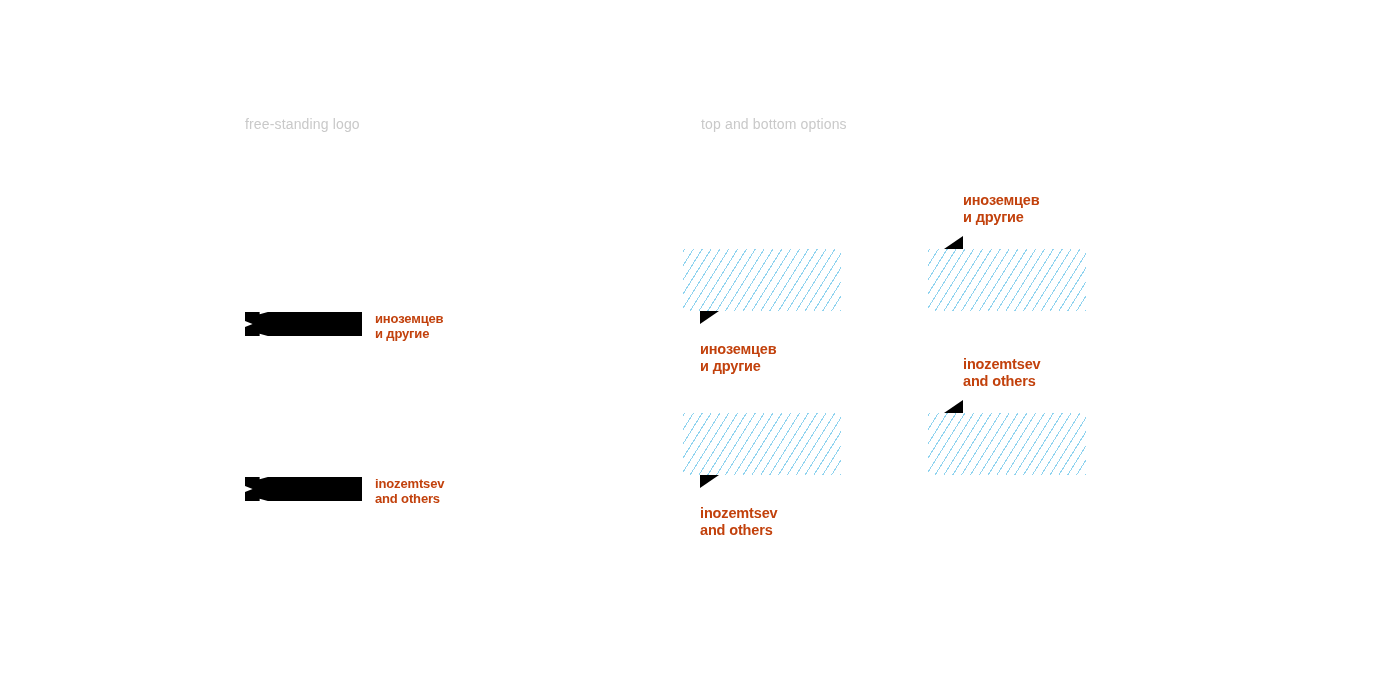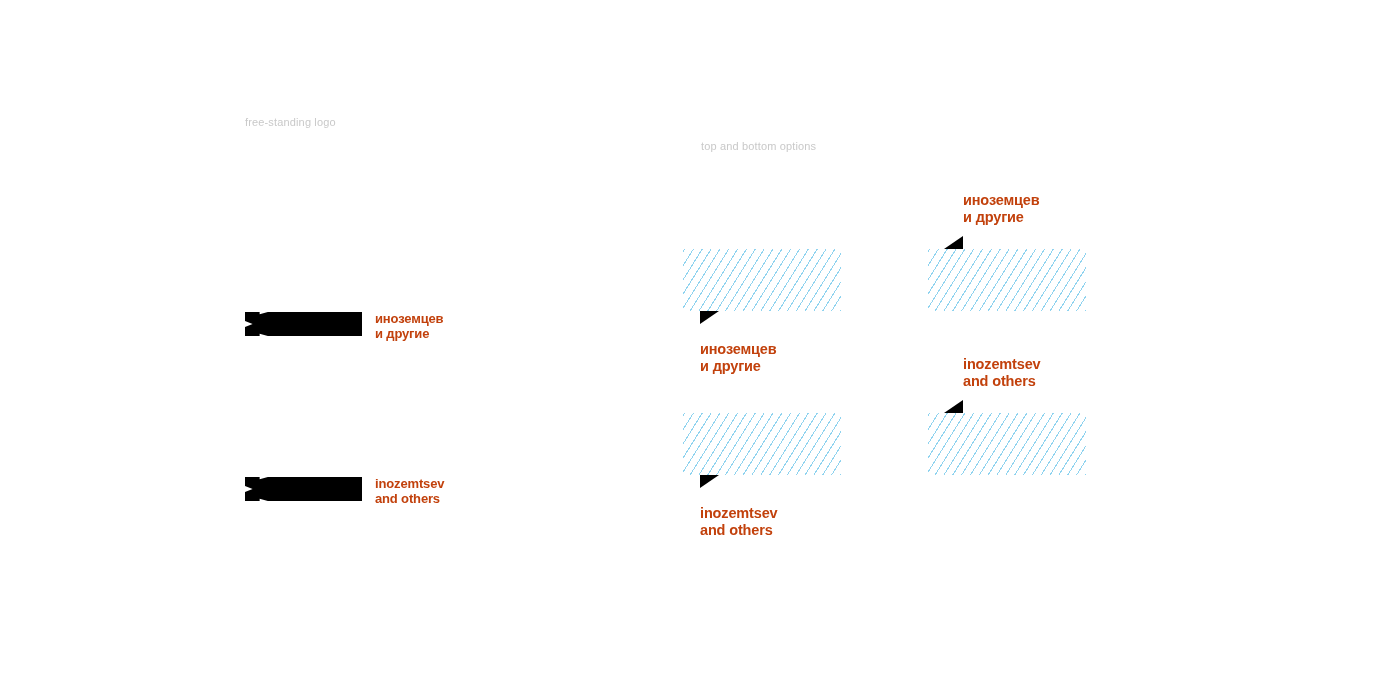--- a/index.html
+++ b/index.html
@@ -21,29 +21,29 @@
     position: absolute;
     inset: 0;
     width: 1400px;
     height: 700px;
   }
 
   
   .caption {
     position: absolute;
     font-family: "Liberation Sans", sans-serif;
-    font-size: 11px;
+    font-size: 14px;
     font-weight: 400;
     letter-spacing: 0.15px;
     color: #c9c9c9;
     white-space: nowrap;
     line-height: 1;
   }
   .caption-left   { left: 245px; top: 117px; }
-  .caption-right  { left: 701px; top: 117px; margin-top: 24px; }
+  .caption-right  { left: 701px; top: 117px; }
 
   
   .wordmark {
     position: absolute;
     font-family: "Liberation Sans", sans-serif;
     font-weight: 700;
     color: #c2410c;
     line-height: 1.17;
     white-space: nowrap;
     letter-spacing: -0.15px;

